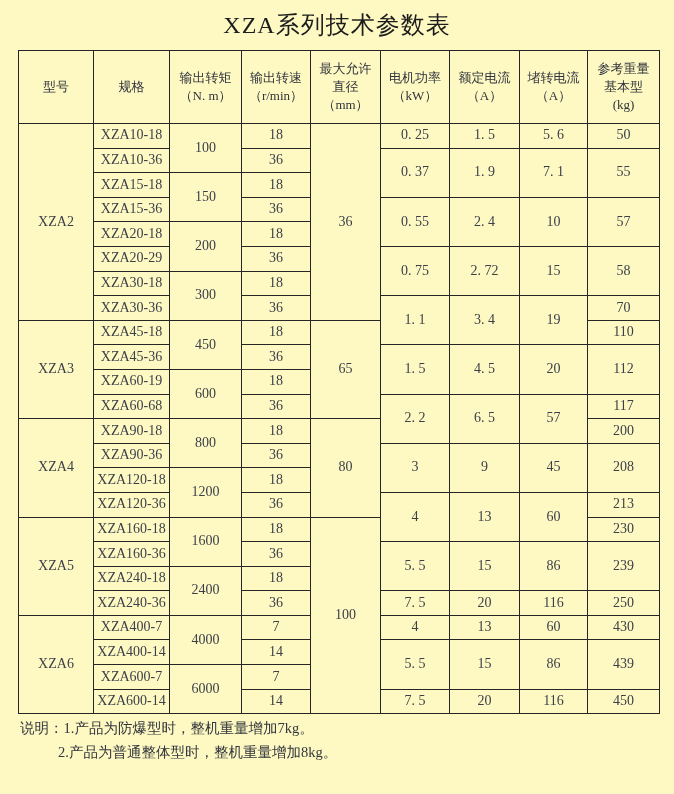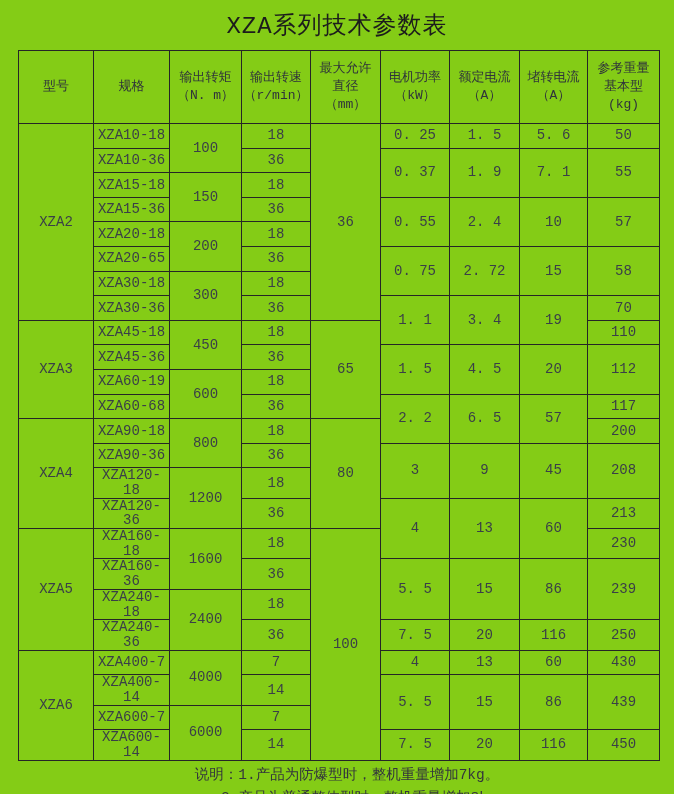--- a/index.html
+++ b/index.html
@@ -8,22 +8,21 @@
     background: #ffffff;
     width: 674px;
     height: 794px;
     overflow: hidden;
     font-family: "Liberation Serif", "DejaVu Serif", serif;
   }
   .page {
     position: relative;
     width: 674px;
     height: 794px;
-    background: #84cc16;
-    font-family: Liberation Mono, monospace;
+    background: #fef9c3;
   }
   .title {
     padding-top: 9px;
     text-align: center;
     font-size: 24px;
     letter-spacing: 1px;
     color: #1c1c1c;
     font-weight: 400;
   }
   table.params {
@@ -57,21 +56,20 @@
     line-height: 1.05;
   }
   .notes {
     margin-top: 7px;
     font-size: 14.5px;
     color: #33363c;
   }
   .note-line {
     margin-bottom: 8px;
     line-height: 1.1;
-    text-align: center;
   }
   .note-line.first {
     margin-left: 20px;
   }
   .note-line.indented {
     margin-left: 58px;
   }
 </style>
 </head>
 <body>
@@ -146,21 +144,21 @@
           <td rowspan="2">2. 4</td>
           <td rowspan="2">10</td>
           <td rowspan="2">57</td>
         </tr>
         <tr>
           <td>XZA20-18</td>
           <td rowspan="2">200</td>
           <td>18</td>
         </tr>
         <tr>
-          <td>XZA20-65</td>
+          <td>XZA20-29</td>
           <td>36</td>
           <td rowspan="2">0. 75</td>
           <td rowspan="2">2. 72</td>
           <td rowspan="2">15</td>
           <td rowspan="2">58</td>
         </tr>
         <tr>
           <td>XZA30-18</td>
           <td rowspan="2">300</td>
           <td>18</td>

